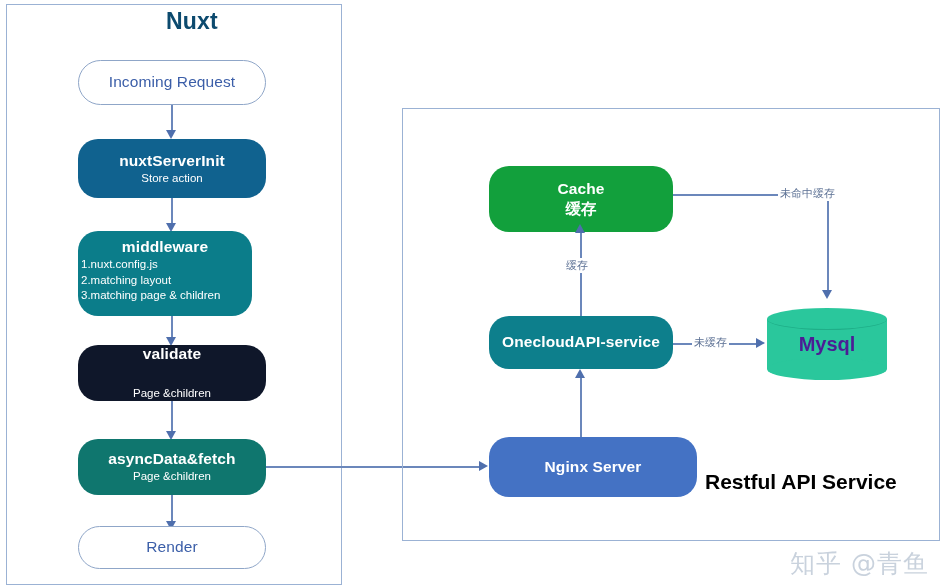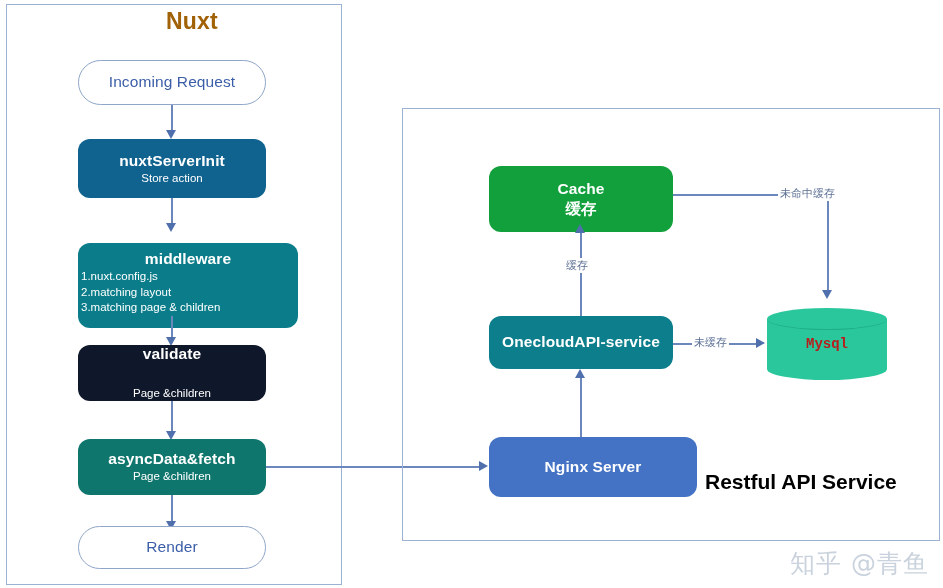--- a/index.html
+++ b/index.html
@@ -30,41 +30,41 @@
 
   .panel-title {
     position: absolute;
     font-weight: bold;
     white-space: nowrap;
   }
   #nuxt-title {
     left: 6px; top: 8px; width: 372px;
     text-align: center;
     font-size: 23px;
-    color: #a16207;
+    color: #0c4a6e;
     letter-spacing: 0.2px;
   }
   #api-title {
     left: 705px; top: 470px;
     font-size: 21px;
     color: #000000;
     font-weight: bold;
   }
 
   
   .node {
     position: absolute;
     box-sizing: border-box;
     display: flex;
     flex-direction: column;
     align-items: center;
     justify-content: center;
     text-align: center;
     color: #ffffff;
-    border-radius: 12px;
+    border-radius: 20px;
     line-height: 1.18;
   }
   .node .t1 {
     font-weight: bold;
     font-size: 15.5px;
     letter-spacing: 0.1px;
   }
   .node .t2 {
     font-size: 11.5px;
     font-weight: normal;
@@ -115,24 +115,23 @@
     left: 0; bottom: 0;
     width: 100%; height: 22px;
     background: #2ac79c;
     border-radius: 50% / 50%;
   }
   .cyl-label {
     position: absolute;
     left: 0; top: 0;
     width: 100%; height: 100%;
     display: flex; align-items: center; justify-content: center;
-    color: #b91c1c;
-    font-weight: bold;
-    font-size: 14px;
-    font-family: Liberation Mono, monospace;
+    color: #4c1d95;
+    font-weight: bold;
+    font-size: 20px;
   }
 
   
   .conn {
     position: absolute;
     background: #6b87bb;
   }
   .conn.v { width: 1.6px; }
   .conn.h { height: 1.6px; }
 
@@ -193,21 +192,21 @@
   <div class="arrowhead arrow-down" style="left:166px; top:130px;"></div>
 
   <div class="node" style="left:78px; top:139px; width:188px; height:59px; background:#10628f;">
     <div class="t1">nuxtServerInit</div>
     <div class="t2">Store action</div>
   </div>
 
   <div class="conn v" style="left:171px; top:198px; height:27px;"></div>
   <div class="arrowhead arrow-down" style="left:166px; top:223px;"></div>
 
-  <div class="node" style="left:78px; top:231px; width:220px; height:85px; background:#0b7d8a; justify-content:flex-start; padding-top:7px;margin-top:12px;">
+  <div class="node" style="left:78px; top:231px; width:174px; height:85px; background:#0b7d8a; justify-content:flex-start; padding-top:7px;">
     <div class="t1">middleware</div>
     <div class="list">
       <div>1.nuxt.config.js</div>
       <div>2.matching layout</div>
       <div>3.matching page &amp; children</div>
     </div>
   </div>
 
   <div class="conn v" style="left:171px; top:316px; height:23px;"></div>
   <div class="arrowhead arrow-down" style="left:166px; top:337px;"></div>

